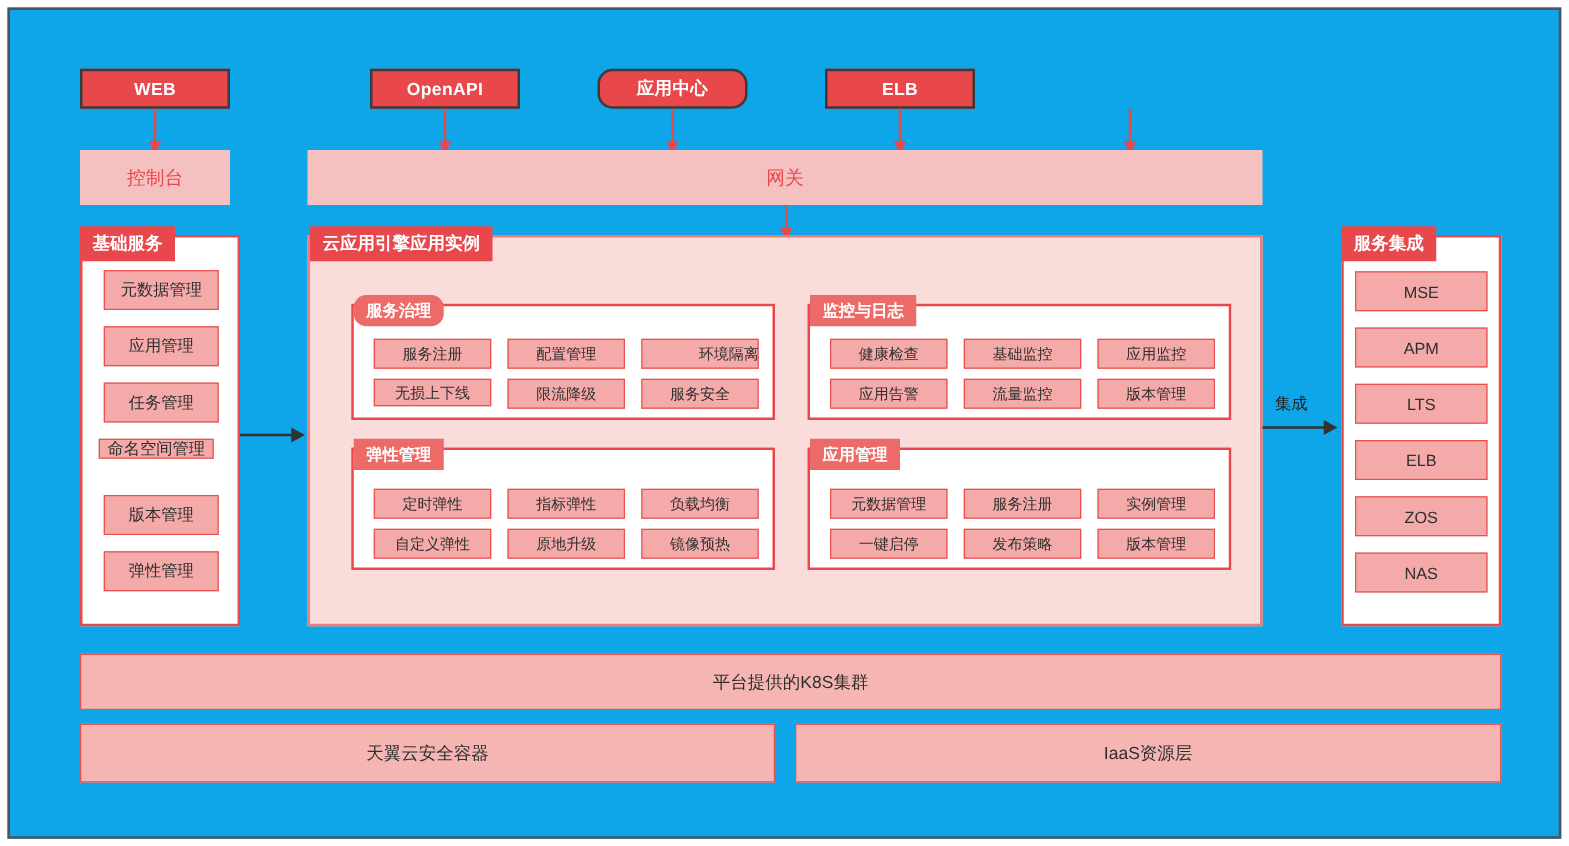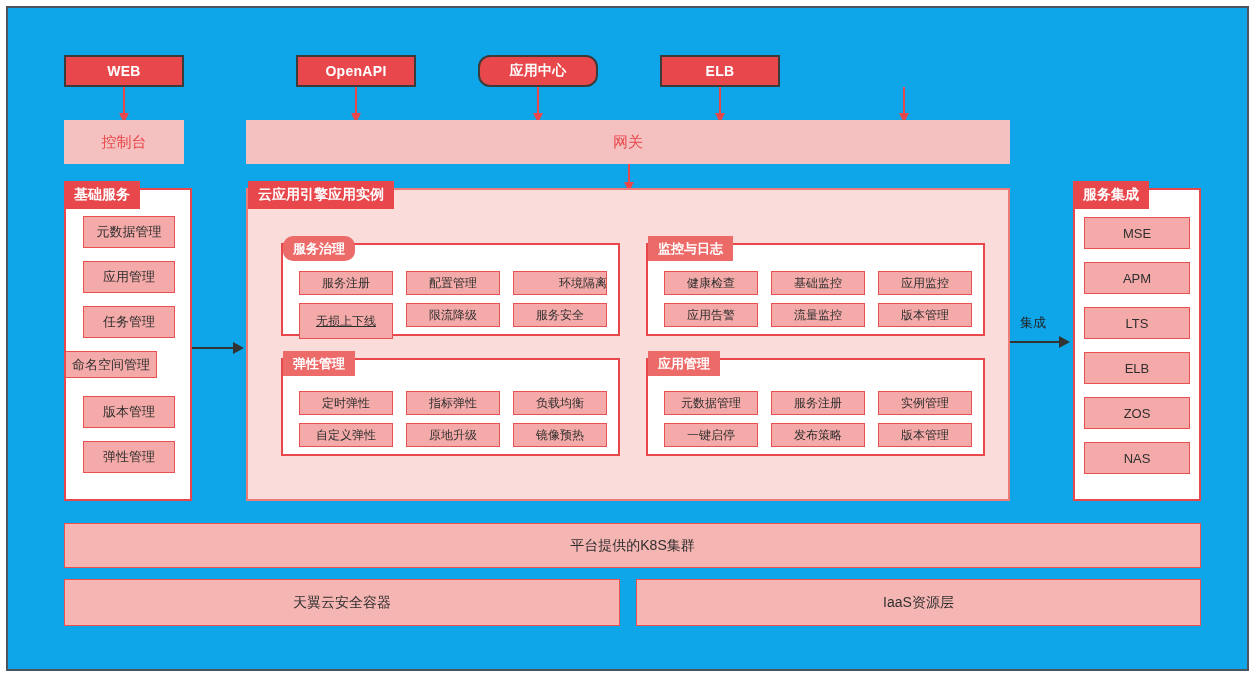--- a/index.html
+++ b/index.html
@@ -198,36 +198,36 @@
     <div class="pale-bar" style="left:238px; top:112px; width:764px; height:44px;">网关</div>
 
     <div class="arrow-v" style="left:620px; top:156px; height:19px;"></div>
 
     <div class="group" style="left:56px; top:180px; width:128px; height:313px;"></div>
     <div class="group-tab" style="left:56px; top:173px;">基础服务</div>
 
     <div class="chip wide" style="left:75px; top:208px; width:92px; height:32px;">元数据管理</div>
     <div class="chip wide" style="left:75px; top:253px; width:92px; height:32px;">应用管理</div>
     <div class="chip wide" style="left:75px; top:298px; width:92px; height:32px;">任务管理</div>
-    <div class="chip wide" style="left:57px; top:343px; width:92px; height:27px;">命名空间管理</div>
+    <div class="chip wide" style="left:71px; top:343px; width:92px; height:16px;">命名空间管理</div>
     <div class="chip wide" style="left:75px; top:388px; width:92px; height:32px;">版本管理</div>
     <div class="chip wide" style="left:75px; top:433px; width:92px; height:32px;">弹性管理</div>
 
     <div class="arrow-h" style="left:184px; top:339px; width:42px;"></div>
 
     <div class="group tinted" style="left:238px; top:180px; width:764px; height:313px;"></div>
     <div class="group-tab" style="left:240px; top:173px;">云应用引擎应用实例</div>
 
     <div class="subgroup" style="left:273px; top:235px; width:339px; height:93px;"></div>
     <div class="subgroup-tab" style="left:275px; top:228px;border-radius:10px;">服务治理</div>
 
     <div class="chip" style="left:291px; top:263px; width:94px; height:24px;font-family:Liberation Serif, serif;">服务注册</div>
     <div class="chip" style="left:398px; top:263px; width:94px; height:24px;">配置管理</div>
     <div class="chip" style="left:505px; top:263px; width:94px; height:24px;padding-left:46px;">环境隔离</div>
-    <div class="chip" style="left:291px; top:295px; width:94px; height:36px;text-decoration:underline;">无损上下线</div>
+    <div class="chip" style="left:291px; top:295px; width:94px; height:22px;">无损上下线</div>
     <div class="chip" style="left:398px; top:295px; width:94px; height:24px;">限流降级</div>
     <div class="chip" style="left:505px; top:295px; width:94px; height:24px;">服务安全</div>
 
     <div class="subgroup" style="left:638px; top:235px; width:339px; height:93px;"></div>
     <div class="subgroup-tab" style="left:640px; top:228px;">监控与日志</div>
 
     <div class="chip" style="left:656px; top:263px; width:94px; height:24px;">健康检查</div>
     <div class="chip" style="left:763px; top:263px; width:94px; height:24px;">基础监控</div>
     <div class="chip" style="left:870px; top:263px; width:94px; height:24px;">应用监控</div>
     <div class="chip" style="left:656px; top:295px; width:94px; height:24px;">应用告警</div>

